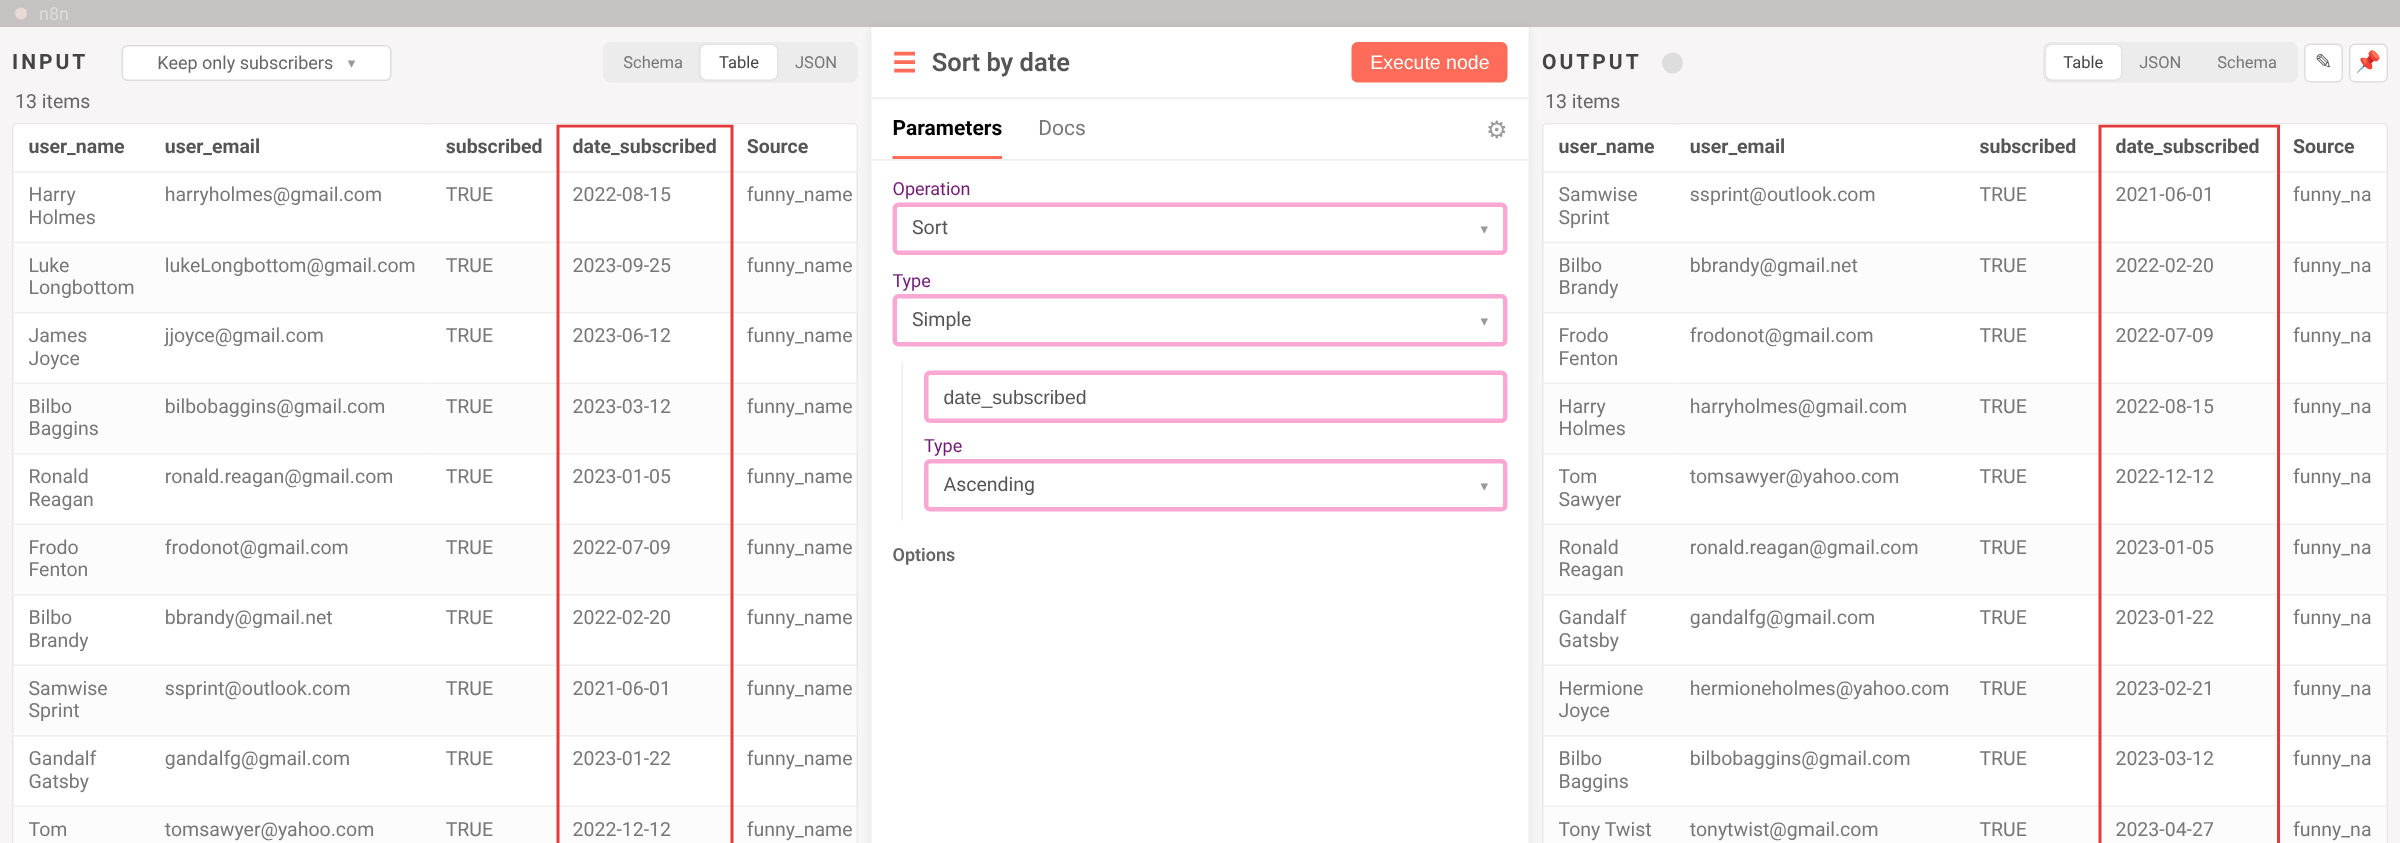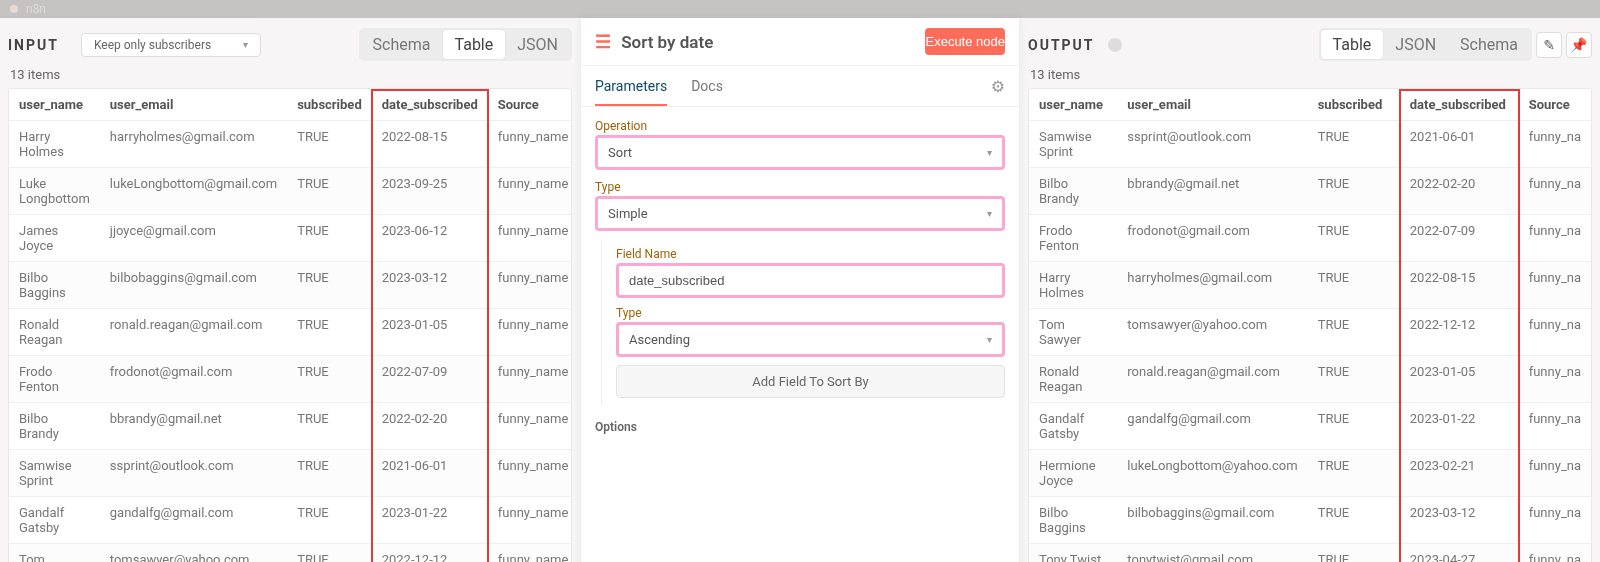--- a/index.html
+++ b/index.html
@@ -53,36 +53,36 @@
   }
   .small-info {
     width:14px;height:14px;border-radius:50%;background:#ddd;display:inline-block;margin-left:4px;
     vertical-align:middle;
   }
   .selector-box {
     display:flex;align-items:center;
     border:1px solid #ddd;
     background:#fff;
     border-radius:4px;
-    padding:4px 12px;
+    padding:4px 23px;
     min-width:180px;
     justify-content:space-between;
     color:#666;
     font-size:12px;
   }
   .chev { color:#999; font-size:10px; }
   .toggle-group {
     display:flex;
     background:#ececec;
     border-radius:5px;
     padding:2px;
   }
   .toggle-btn {
     padding:5px 12px;
-    font-size:16px;
+    font-size:11px;
     color:#777;
     border-radius:4px;
     cursor:pointer;
   }
   .toggle-btn.active {
     background:#fff;
     color:#444;
     box-shadow:0 0 2px rgba(0,0,0,.1);
   }
   .icon-btn {
@@ -150,34 +150,34 @@
     padding:10px 14px;
     border-bottom:1px solid #eee;
   }
   .node-title-wrap {display:flex;align-items:center;gap:10px;}
   .node-icon {
     color:#ff6d5a;font-size:18px;font-weight:bold;
   }
   .node-title {font-size:17px;font-weight:600;color:#555;}
   .exec-btn {
     background:#ff6d5a;color:#fff;border:none;
-    padding:6px 0;border-radius:4px;font-size:13px;cursor:pointer;
+    padding:6px 12px;border-radius:4px;font-size:13px;cursor:pointer;
   }
   .tabs-row {
     display:flex;align-items:center;justify-content:space-between;
     padding:0 14px;border-bottom:1px solid #eee;
   }
   .tabs-left{display:flex;gap:24px;}
   .tab-item{
     padding:12px 0 10px 0;color:#777;font-size:14px;cursor:pointer;border-bottom:2px solid transparent;
   }
-  .tab-item.active{color:#0c4a6e;border-bottom-color:#ff6d5a;font-weight:400;}
+  .tab-item.active{color:#000000;border-bottom-color:#ff6d5a;font-weight:700;}
   .gear{color:#999;cursor:pointer;font-size:16px;}
   .form-area{padding:12px 14px;display:flex;flex-direction:column;gap:10px;overflow:auto;}
-  .form-label{font-size:12px;color:#a16207;margin-bottom:2px;}
+  .form-label{font-size:12px;color:#701a75;margin-bottom:2px;}
   .form-sublabel{font-size:12px;color:#666;font-weight:600;margin:6px 0 2px;}
   .form-input, .form-select{
     width:100%;border:3px solid #f9a8d4;border-radius:4px;padding:7px 10px;font-size:13px;color:#555;background:#fff;
     display:flex;justify-content:space-between;align-items:center;
   }
   .form-input input{border:none;outline:none;width:100%;font-size:13px;color:#555;background:transparent;}
   .indent{border-left:1px solid #eee;margin-left:6px;padding:6px 0 6px 14px;display:flex;flex-direction:column;gap:8px;}
   .hint{font-size:11px;color:#aaa;margin-top:-4px;}
   .wide-btn{
     width:100%;border:1px solid #e3e3e3;background:#f6f6f6;border-radius:4px;
@@ -325,33 +325,31 @@
       </div>
       <div>
         <div class="form-label">Type</div>
         <div class="form-select">
           <span>Simple</span>
           <span class="chev">▾</span>
         </div>
       </div>
       <div class="indent">
         <div>
-          <div class="form-label">Field Name</div>
           <div class="form-input">
             <input type="text" value="date_subscribed" style="">
           </div>
         </div>
         <div>
           <div class="form-label">Type</div>
           <div class="form-select">
             <span>Ascending</span>
             <span class="chev">▾</span>
           </div>
         </div>
-        <div class="wide-btn">Add Field To Sort By</div>
       </div>
       <div class="options-label">Options</div>
     </div>
   </div>
 
   <div class="panel right" style="flex:1;min-width:0;">
     <div class="panel-header-row">
       <div style="display:flex;align-items:center;">
         <span class="panel-title">OUTPUT</span>
         <span class="small-info"></span>
@@ -423,21 +421,21 @@
             </tr>
             <tr>
               <td style="width: 90px; white-space: normal; word-break: normal;">Gandalf Gatsby</td>
               <td style="width: 175px; white-space: nowrap;">gandalfg@gmail.com</td>
               <td style="width: 95px; white-space: nowrap;">TRUE</td>
               <td class="hl" style="width: 120px; white-space: nowrap;">2023-01-22</td>
               <td style="width: auto; white-space: nowrap;">funny_na</td>
             </tr>
             <tr>
               <td style="width: 90px; white-space: normal; word-break: normal;">Hermione Joyce</td>
-              <td style="width: 175px; white-space: nowrap;">lukeLongbottom@yahoo.com</td>
+              <td style="width: 175px; white-space: nowrap;">hermioneholmes@yahoo.com</td>
               <td style="width: 95px; white-space: nowrap;">TRUE</td>
               <td class="hl" style="width: 120px; white-space: nowrap;">2023-02-21</td>
               <td style="width: auto; white-space: nowrap;">funny_na</td>
             </tr>
             <tr>
               <td style="width: 90px; white-space: normal; word-break: normal;">Bilbo Baggins</td>
               <td style="width: 175px; white-space: nowrap;">bilbobaggins@gmail.com</td>
               <td style="width: 95px; white-space: nowrap;">TRUE</td>
               <td class="hl" style="width: 120px; white-space: nowrap;">2023-03-12</td>
               <td style="width: auto; white-space: nowrap;">funny_na</td>

